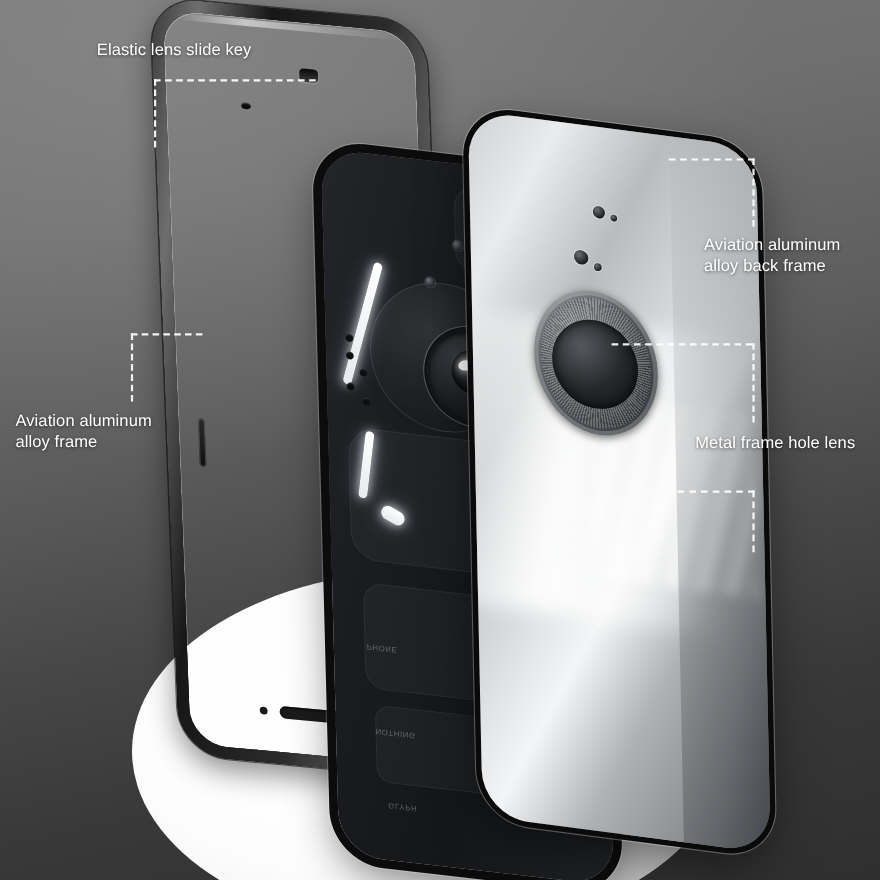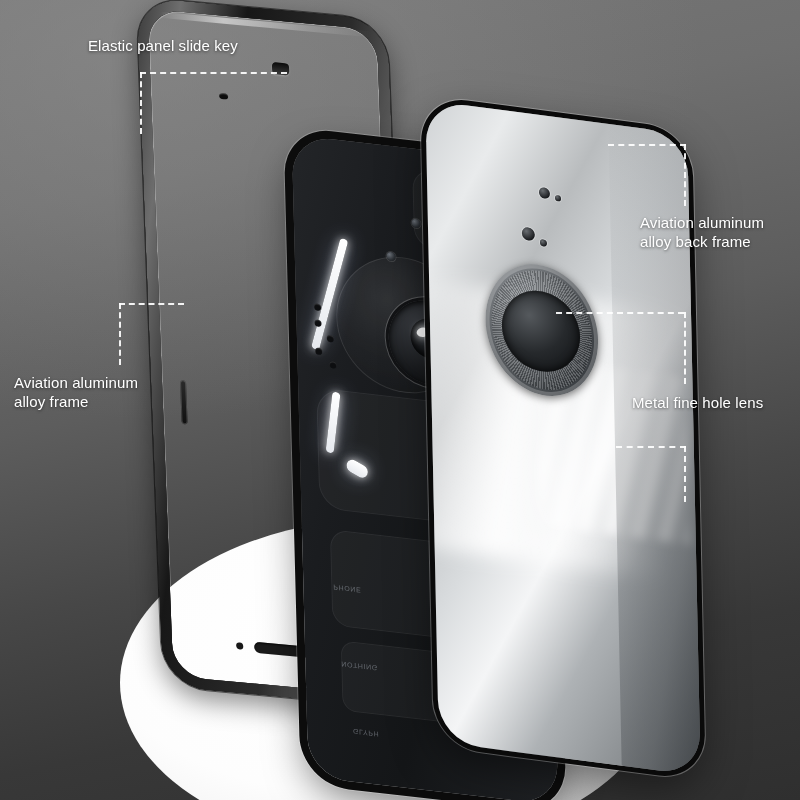--- a/index.html
+++ b/index.html
@@ -348,34 +348,34 @@
 
       <div class="panel-holes">
         <i style="left:0;    top:0;    width:11px; height:11px;"></i>
         <i style="left:16px; top:6px;  width:6px;  height:6px;"></i>
         <i style="left:-18px;top:42px; width:13px; height:13px;"></i>
         <i style="left:0;    top:52px; width:7px;  height:7px;"></i>
       </div>
     </div>
   </div>
 
-  <div class="ann" style="left:88px; top:36px;">Elastic panel slide key</div>
+  <div class="ann" style="left:88px; top:36px;">Elastic lens slide key</div>
   <div class="lead-h" style="left:140px; top:72px; width:147px;"></div>
   <div class="lead-v" style="left:140px; top:72px; height:62px;"></div>
 
   <div class="ann" style="left:14px; top:373px;">Aviation aluminum
 alloy frame</div>
   <div class="lead-h" style="left:119px; top:303px; width:65px;"></div>
   <div class="lead-v" style="left:119px; top:303px; height:62px;"></div>
 
   <div class="ann" style="left:640px; top:213px;">Aviation aluminum
 alloy back frame</div>
   <div class="lead-h" style="left:608px; top:144px; width:78px;"></div>
   <div class="lead-v" style="left:684px; top:144px; height:62px;"></div>
 
-  <div class="ann" style="left:632px; top:393px;">Metal fine hole lens</div>
+  <div class="ann" style="left:632px; top:393px;">Metal frame hole lens</div>
   <div class="lead-h" style="left:556px; top:312px; width:128px;"></div>
   <div class="lead-v" style="left:684px; top:312px; height:72px;"></div>
 
   <div class="lead-h" style="left:616px; top:446px; width:70px;"></div>
   <div class="lead-v" style="left:684px; top:446px; height:56px;"></div>
 
 </div>
 
 </body></html>

